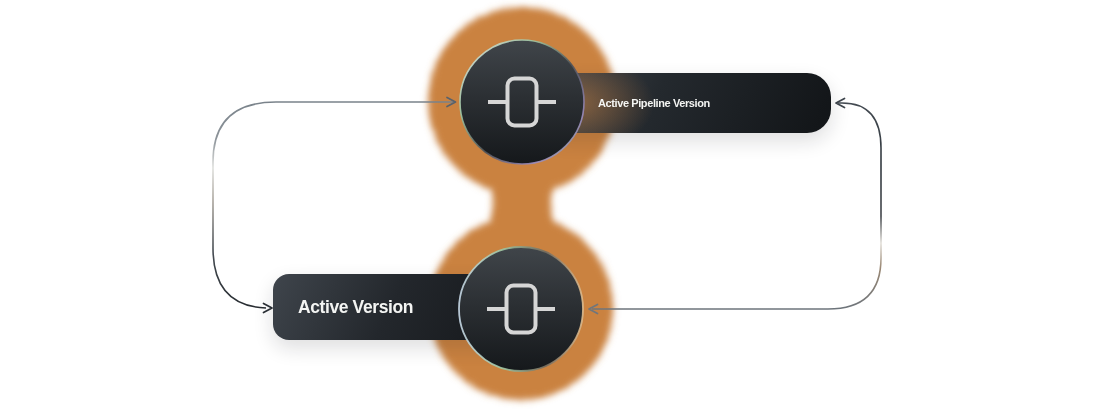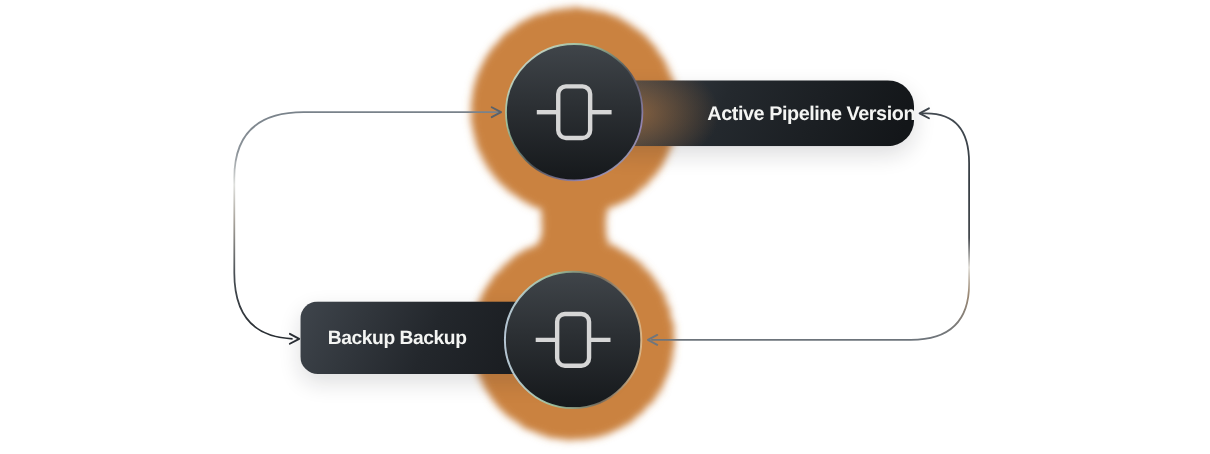--- a/index.html
+++ b/index.html
@@ -20,22 +20,22 @@
     display:flex;align-items:center;
     color:#f4f5f3;
     white-space:nowrap;
     box-sizing:border-box;
     z-index:3;
     box-shadow:0 8px 20px rgba(20,24,28,0.14);
   }
   .label-active{
     left:540px;top:73px;width:291px;height:60px;
     border-radius:24px;
-    padding-left:103px;
-    font-size:18px;font-weight:700;letter-spacing:-0.4px;
+    padding-left:58px;
+    font-size:11px;font-weight:700;letter-spacing:-0.4px;
     background:
       radial-gradient(110px 70px at 12% 50%, rgba(202,130,64,0.55), rgba(202,130,64,0) 72%),
       linear-gradient(115deg,#3f454c 0%,#24292e 40%,#131619 95%);
   }
   .label-backup{
     left:273px;top:274px;width:287px;height:66px;
     border-radius:16px;
     padding-left:25px;
     font-size:17.5px;font-weight:700;letter-spacing:-0.4px;
     background:
@@ -105,21 +105,21 @@
     <path d="M 844.5,98.5 L 836,103 L 844.5,107.5" fill="none" stroke="#3e454c" stroke-width="1.7" stroke-linecap="round" stroke-linejoin="round"></path>
     <path d="M 597.5,304.5 L 589,309 L 597.5,313.5" fill="none" stroke="#6f767d" stroke-width="1.7" stroke-linecap="round" stroke-linejoin="round"></path>
 
     <line x1="520.5" y1="165" x2="520.5" y2="246" stroke="url(#midGrad)" stroke-width="1.3"></line>
   </svg>
 
   <div class="label label-active">
     <span>Active Pipeline Version</span>
   </div>
   <div class="label label-backup">
-    <span>Backup Backup</span>
+    <span>Active Version</span>
   </div>
 
   <svg class="layer node-layer" width="1100" height="413" viewBox="0 0 1100 413">
     <defs>
       <linearGradient id="nodeFill" x1="0" y1="0" x2="0" y2="1">
         <stop offset="0" stop-color="#40454a"></stop>
         <stop offset="0.45" stop-color="#2c3034"></stop>
         <stop offset="1" stop-color="#15181b"></stop>
       </linearGradient>
       <linearGradient id="rimTop" x1="0" y1="0" x2="1" y2="1">

